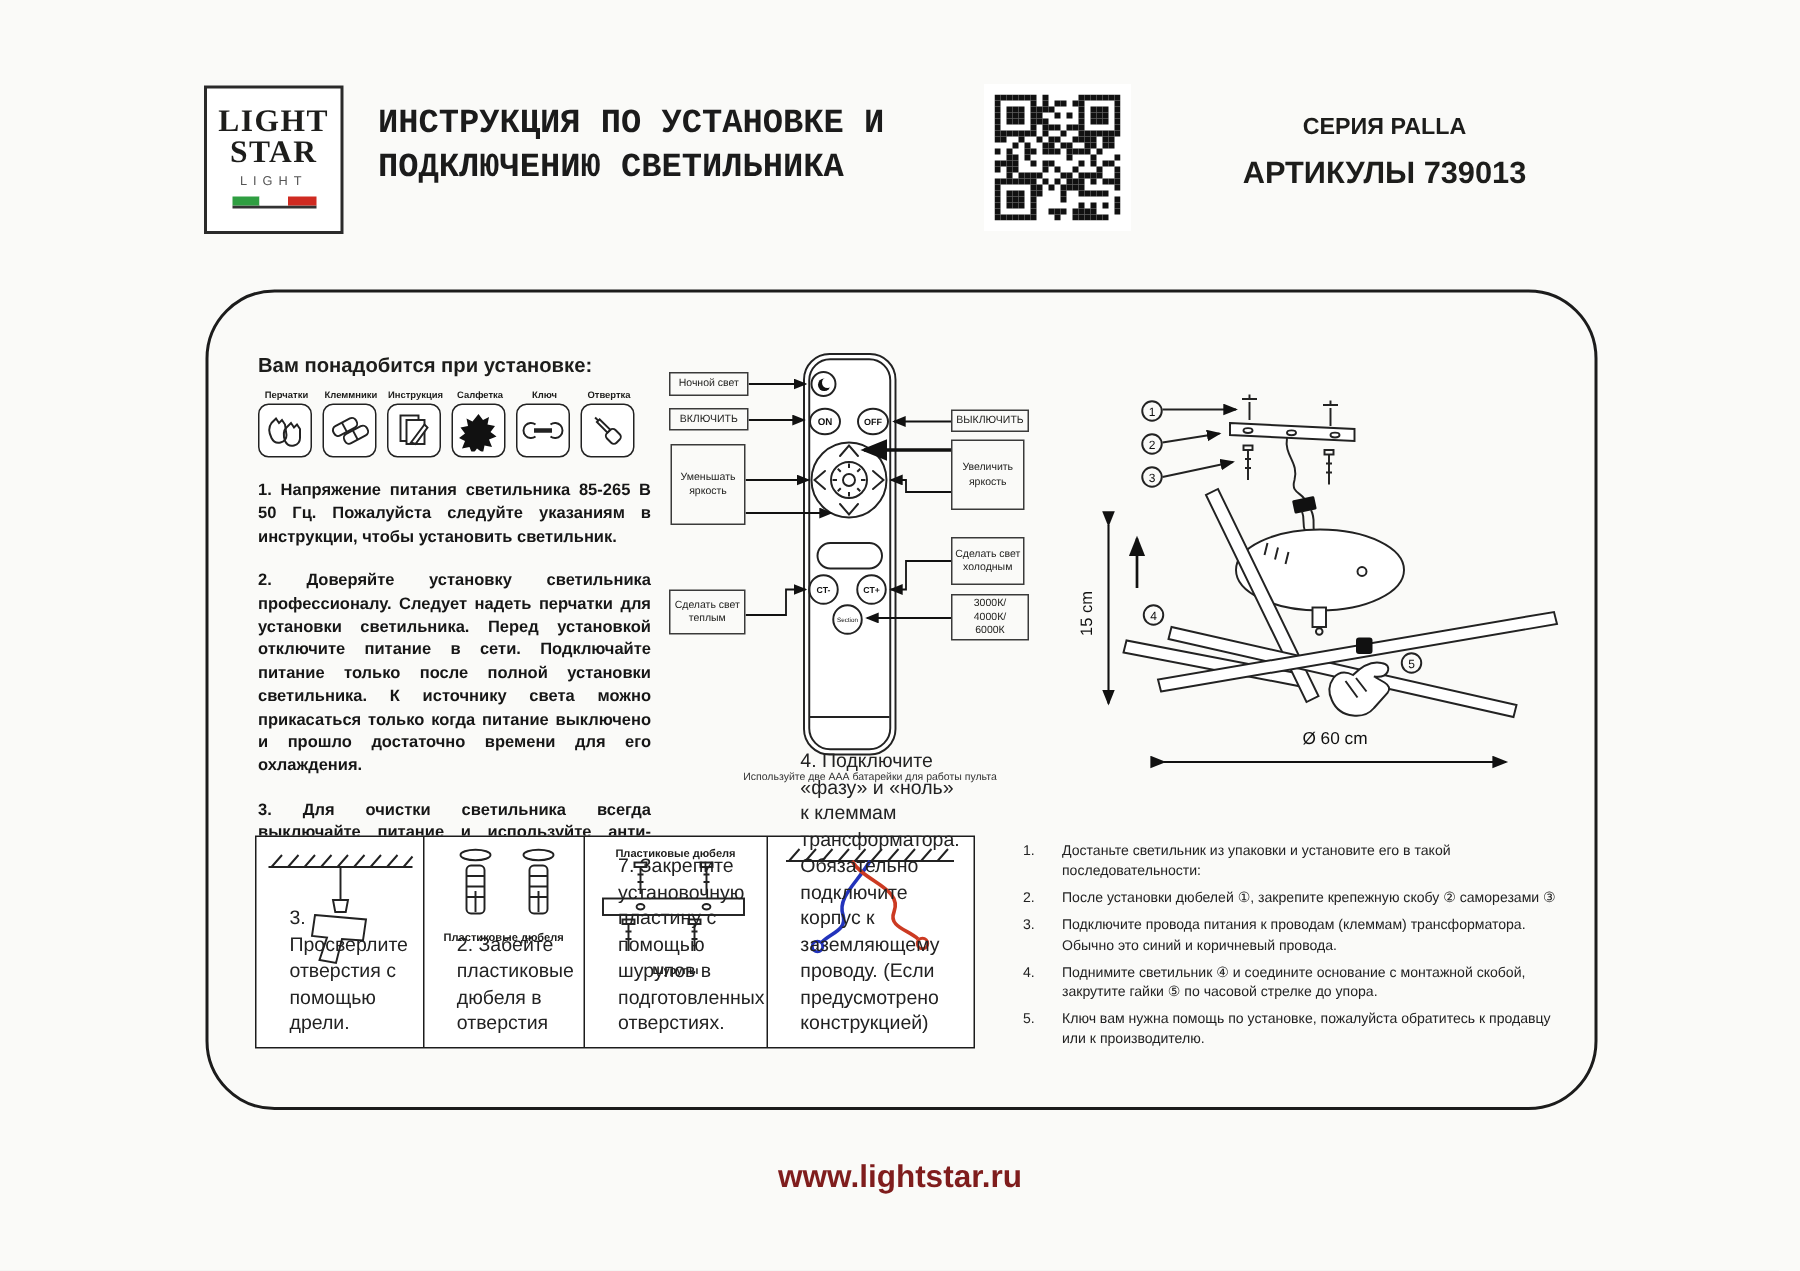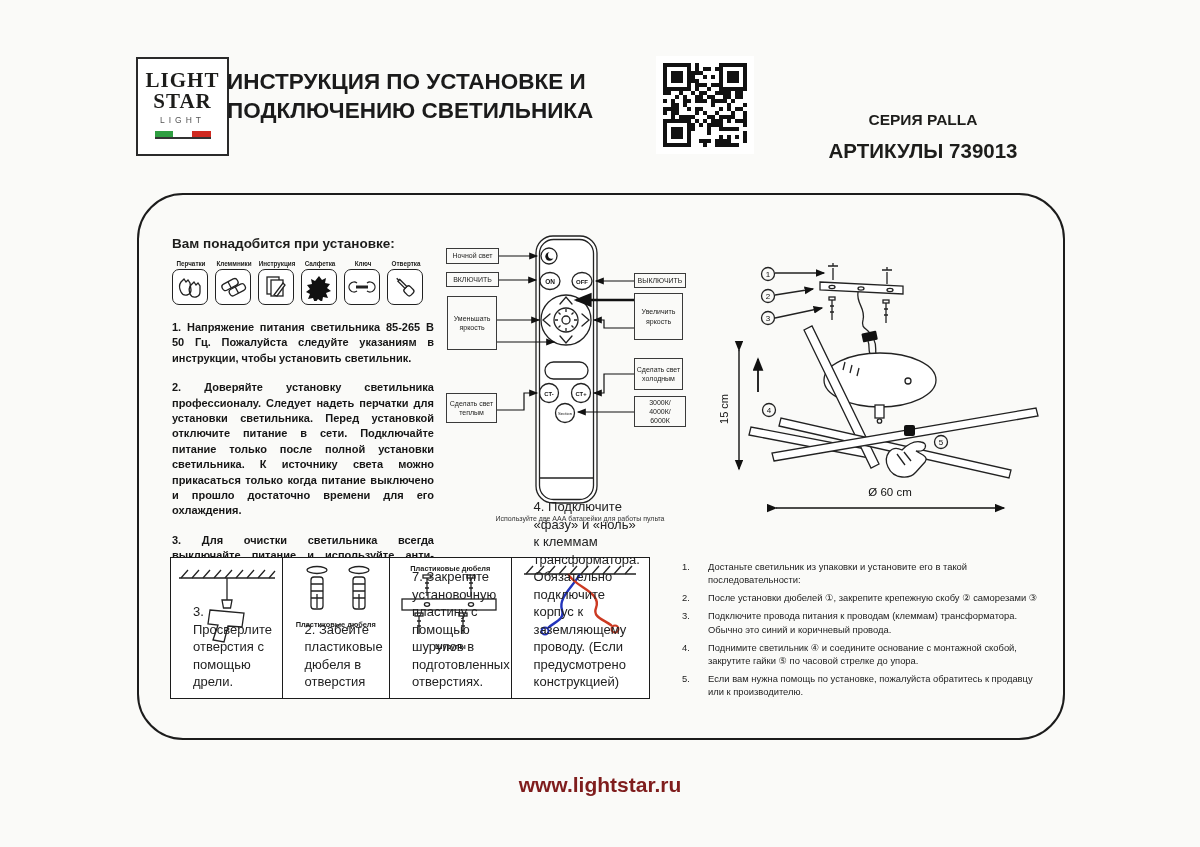--- a/index.html
+++ b/index.html
@@ -11,23 +11,23 @@
   .logo{left:136px;top:57px;width:89px;height:95px;border:2px solid #2a2a2a;text-align:center;background:#fff;}
   .logo-l1,.logo-l2{font-family:"Liberation Serif","DejaVu Serif",serif;font-weight:bold;font-size:21px;line-height:1.0;letter-spacing:1px;}
   .logo-l1{margin-top:11px;}
   .logo-l3{font-size:8.5px;letter-spacing:4px;color:#555;margin-top:3px;}
   .logo-flag{width:56px;height:6px;margin:6px auto 0;display:flex;border-bottom:2px solid #333;}
   .logo-flag span{flex:1;height:100%;}
   .fl-g{background:var(--flag-green,#2f9e41);}
   .fl-w{background:#fff;}
   .fl-r{background:var(--flag-red,#cf2a21);}
 
-  .doc-title{left:227px;top:68px;width:420px;font-size:22.5px;font-weight:bold;line-height:1.28;white-space:pre-line;color:#1b1b1b;}
+  .doc-title{left:252px;top:68px;width:420px;font-size:22.5px;font-weight:bold;line-height:1.28;white-space:pre-line;color:#1b1b1b;font-family:Liberation Mono, monospace;}
   .qr-wrap{left:656px;top:56px;width:98px;height:98px;background:#fff;display:flex;align-items:center;justify-content:center;}
-  .series-block{left:790px;top:76px;width:266px;text-align:center;margin-top:35px;}
+  .series-block{left:790px;top:76px;width:266px;text-align:center;}
   .series{font-size:15.5px;font-weight:bold;margin-bottom:10px;}
   .articles{font-size:20.5px;font-weight:bold;}
 
   
   .mainbox{left:137px;top:193px;width:924px;height:543px;border:2.5px solid #1c1c1c;border-radius:46px;background:transparent;}
 
   
   .req{left:172px;top:236px;width:262px;}
   .req-h{font-size:13.5px;font-weight:bold;margin-bottom:9px;}
   .req-row{display:flex;gap:5px;}
@@ -634,19 +634,19 @@
     <div class="step">
       <span class="num">3.</span>
       <span>Подключите провода питания к проводам (клеммам) трансформатора. Обычно это синий и коричневый провода.</span>
     </div>
     <div class="step">
       <span class="num">4.</span>
       <span>Поднимите светильник ④ и соедините основание с монтажной скобой, закрутите гайки ⑤ по часовой стрелке до упора.</span>
     </div>
     <div class="step">
       <span class="num">5.</span>
-      <span>Если вам нужна помощь по установке, пожалуйста обратитесь к продавцу или к производителю.</span>
+      <span>Ключ вам нужна помощь по установке, пожалуйста обратитесь к продавцу или к производителю.</span>
     </div>
   </div>
 
   <div class="abs footer">www.lightstar.ru</div>
 
 </div>
 
 </body></html>

